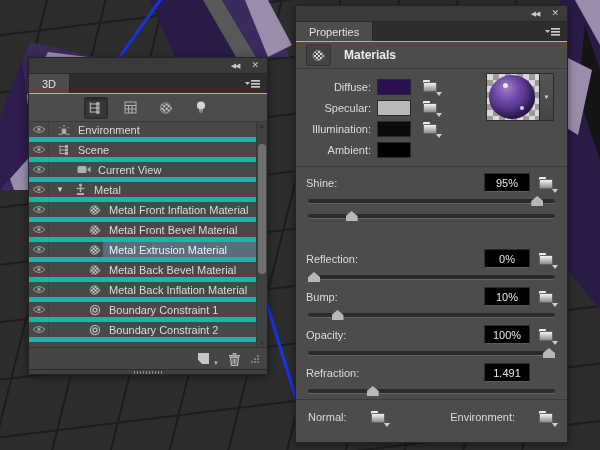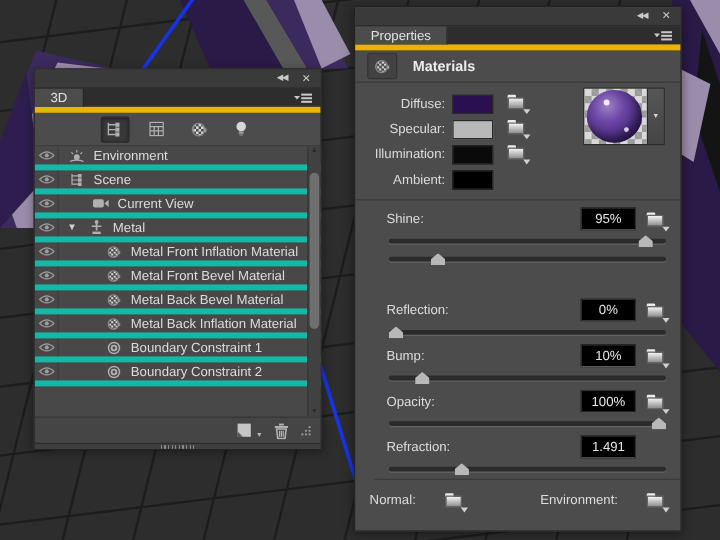--- a/index.html
+++ b/index.html
@@ -11,21 +11,21 @@
   #canvas-bg { position:absolute; inset:0; }
 
   
   .panel { position:absolute; background:#4c4c4c; border:1px solid #242424;
            box-shadow:0 2px 8px rgba(0,0,0,.45); display:flex; flex-direction:column; }
   .hdr-bar { height:16px; flex:none; background:#3a3a3a; border-bottom:1px solid #2a2a2a;
              display:flex; align-items:center; justify-content:flex-end; gap:12px; padding:0 8px; }
   .collapse-ic { font-size:7px; color:#c9c9c9; letter-spacing:-1px; line-height:1; }
   .close-ic { font-size:9px; color:#c9c9c9; line-height:1; }
   .tab-row { height:20px; flex:none; background:#2d2d2d; display:flex; align-items:stretch;
-             border-bottom:5px solid #eab308; }
+             border-bottom:1px solid #eab308; }
   .tab { background:#4c4c4c; padding:0 13px; font-size:11px; color:#e2e2e2;
          display:flex; align-items:center; border-right:1px solid #262626; }
   .menu-btn { margin-left:auto; width:30px; display:flex; align-items:center; justify-content:center; }
 
   
   #panel-3d { left:28px; top:57px; width:240px; height:318px; }
   .toolbar3d { height:28px; flex:none; display:flex; align-items:center; justify-content:center;
                gap:11px; border-bottom:1px solid #3a3a3a; }
   .tool { width:24px; height:22px; display:flex; align-items:center; justify-content:center;
           border-radius:2px; }
@@ -74,21 +74,21 @@
       background-size:12px 12px; background-position:0 0,6px 6px; }
   .preview-ball { position:absolute; left:2px; top:1px; width:46px; height:44px; border-radius:50%;
       background:radial-gradient(circle at 38% 30%, #9d80c6 0%, #6b46a4 32%, #4b2c80 66%, #2c1556 100%);
       box-shadow:inset -4px -5px 8px rgba(0,0,0,.45); }
   .preview-ball::before { content:""; position:absolute; left:30%; top:18%; width:5px; height:5px;
       border-radius:50%; background:#efe9f8; filter:blur(.5px); }
   .preview-ball::after { content:""; position:absolute; left:68%; top:70%; width:4px; height:4px;
       border-radius:50%; background:#d9cdef; filter:blur(.5px); }
   .preview-strip { width:14px; background:linear-gradient(#565656,#454545); border-left:1px solid #2a2a2a;
       display:flex; align-items:center; justify-content:center; font-size:6px; color:#d8d8d8; }
-  .sliders-section { flex:none; padding:4px 10px 0; border-bottom:1px solid #3a3a3a;margin-left:16px; }
+  .sliders-section { flex:none; padding:4px 10px 0; border-bottom:1px solid #3a3a3a; }
   .slider-group { height:38px; }
   .sg-head { height:23px; display:flex; align-items:center; }
   .sg-label { font-size:11px; color:#dcdcdc; }
   .sg-box { margin-left:auto; width:46px; height:19px; background:#000000;
             border:1px solid #2c2c2c; border-bottom-color:#5b5b5b; color:#e6e6e6;
             font-size:11px; display:flex; align-items:center; justify-content:center; }
   .sg-folder-slot { width:20px; margin-left:7px; display:flex; justify-content:center; }
   .sg-track { position:relative; height:13px; margin:0 2px; }
   .track-bar { position:absolute; left:0; right:0; top:5px; height:4px; background:#2b2b2b;
                border-radius:2px; box-shadow:0 1px 0 rgba(255,255,255,.14); }
@@ -352,20 +352,39 @@
               <svg width="12" height="12" viewBox="0 0 13 13">
                 <circle cx="6" cy="6.5" r="4.8" fill="url(#ckpat)" stroke="#8a8a8a"></circle>
                 <rect x="10.2" y="5.5" width="2" height="3" rx="1" fill="#999"></rect>
               </svg>
             </span>
             <span class="label-wrap">
               <span>Metal Front Bevel Material</span>
             </span>
           </div>
         </div>
+        <div class="row3d selected">
+          <div class="eye-cell">
+            <svg width="14" height="9" viewBox="0 0 14 9">
+              <path d="M1 4.5 Q7 -1.5 13 4.5 Q7 10.5 1 4.5 Z" fill="none" stroke="#9c9c9c"></path>
+              <circle cx="7" cy="4.5" r="1.7" fill="#9c9c9c"></circle>
+            </svg>
+          </div>
+          <div class="row-content lvl2">
+            <span class="row-ic">
+              <svg width="12" height="12" viewBox="0 0 13 13">
+                <circle cx="6" cy="6.5" r="4.8" fill="url(#ckpat)" stroke="#8a8a8a"></circle>
+                <rect x="10.2" y="5.5" width="2" height="3" rx="1" fill="#999"></rect>
+              </svg>
+            </span>
+            <span class="label-wrap">
+              <span>Metal Extrusion Material</span>
+            </span>
+          </div>
+        </div>
         <div class="row3d">
           <div class="eye-cell">
             <svg width="14" height="9" viewBox="0 0 14 9">
               <path d="M1 4.5 Q7 -1.5 13 4.5 Q7 10.5 1 4.5 Z" fill="none" stroke="#9c9c9c"></path>
               <circle cx="7" cy="4.5" r="1.7" fill="#9c9c9c"></circle>
             </svg>
           </div>
           <div class="row-content lvl2">
             <span class="row-ic">
               <svg width="12" height="12" viewBox="0 0 13 13">

